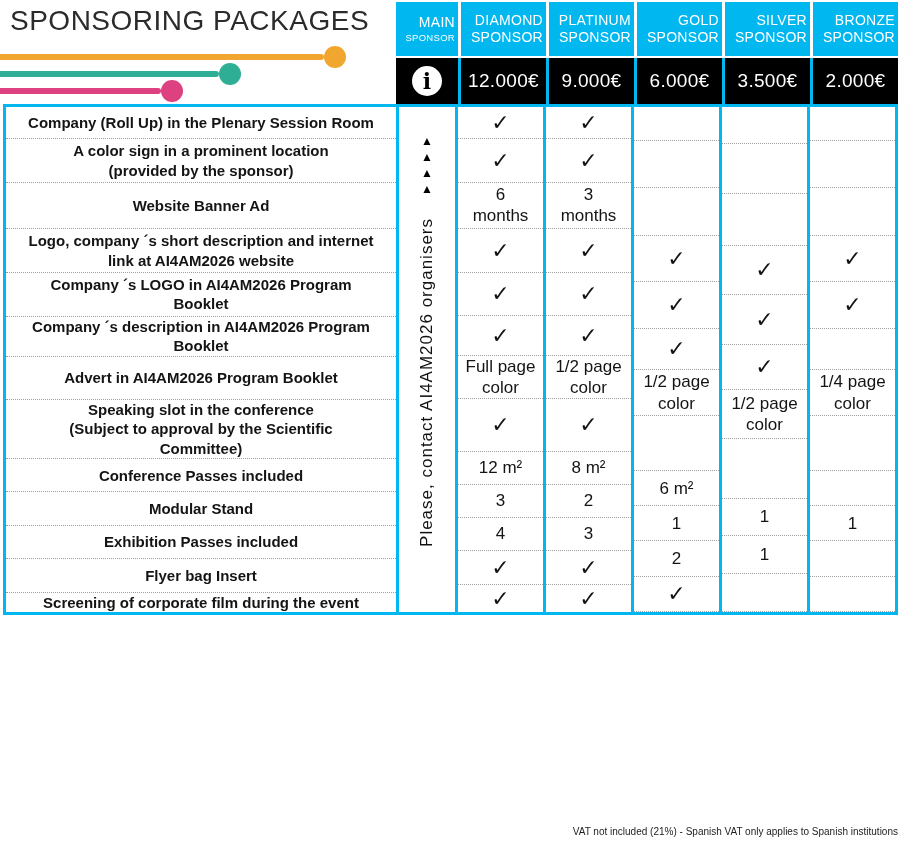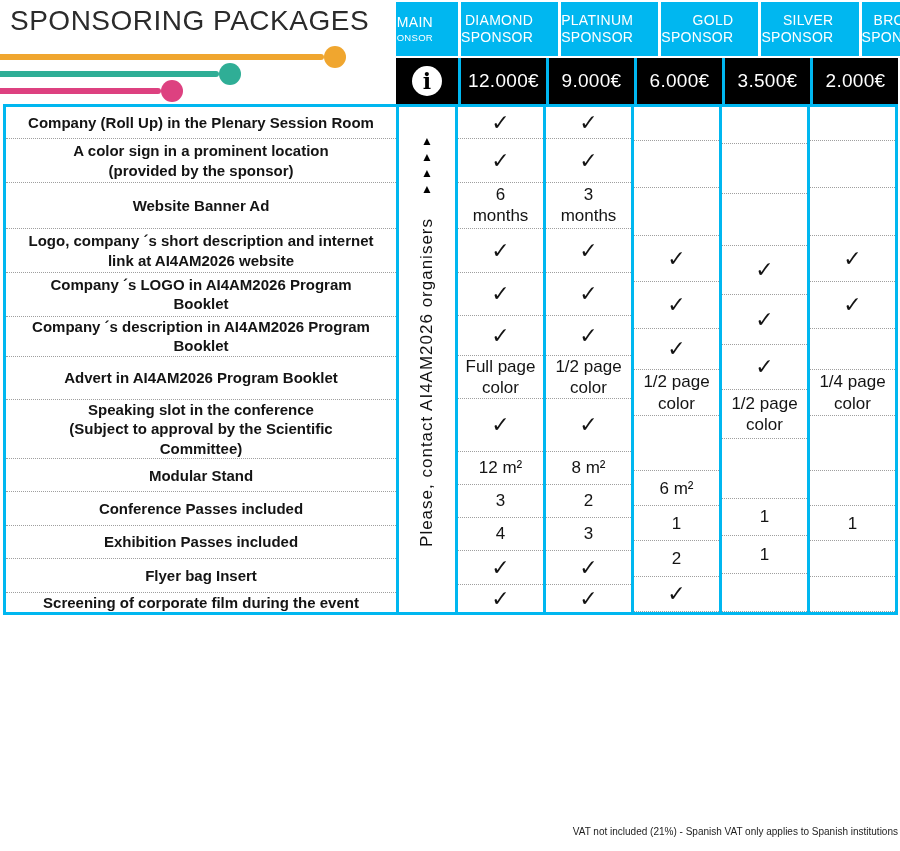--- a/index.html
+++ b/index.html
@@ -24,21 +24,21 @@
   .ddot.teal  {left:219px;top:63px;background:#2FAE96;}
   .ddot.pink  {left:161px;top:80px;background:#DD4180;}
 
   .hdr{
     position:absolute;left:396px;top:2px;width:502px;height:54px;
     display:flex;gap:3px;
   }
   .hcell{
     background:var(--cyan);color:#fff;flex:1;
     display:flex;flex-direction:column;justify-content:center;align-items:flex-end;
-    padding-right:25px;box-sizing:border-box;line-height:1.25;
+    padding-right:3px;box-sizing:border-box;line-height:1.25;
   }
   .hcell.main{width:62px;flex:none;}
   .h1{font-size:14px;font-weight:500;letter-spacing:.3px;}
   .hcell.main .h2{font-size:9.5px;font-weight:500;letter-spacing:.3px;}
 
   .prices{
     position:absolute;left:396px;top:58px;width:502px;height:46px;
     display:flex;gap:3px;background:var(--cyan);
   }
   .pcell{
@@ -143,22 +143,22 @@
     <div class="cell label r4 rb">Logo, company ´s short description and internet
 link at AI4AM2026 website</div>
     <div class="cell label r5 rb">Company ´s LOGO in AI4AM2026  Program
 Booklet</div>
     <div class="cell label r6 rb">Company ´s description in AI4AM2026 Program
 Booklet</div>
     <div class="cell label r7 rb">Advert in AI4AM2026  Program Booklet</div>
     <div class="cell label r8 rb">Speaking slot in the conference
 (Subject to approval by the Scientific
 Committee)</div>
+    <div class="cell label r10 rb">Conference Passes included</div>
     <div class="cell label r9 rb">Modular Stand</div>
-    <div class="cell label r10 rb">Conference Passes included</div>
     <div class="cell label r11 rb">Exhibition Passes included</div>
     <div class="cell label r12 rb">Flyer bag Insert</div>
     <div class="cell label r13">Screening of corporate film during the event</div>
   </div>
 
   <div class="col mainc">
     <div class="tris">
       <span class="tri">▲</span>
       <span class="tri">▲</span>
       <span class="tri">▲</span>

